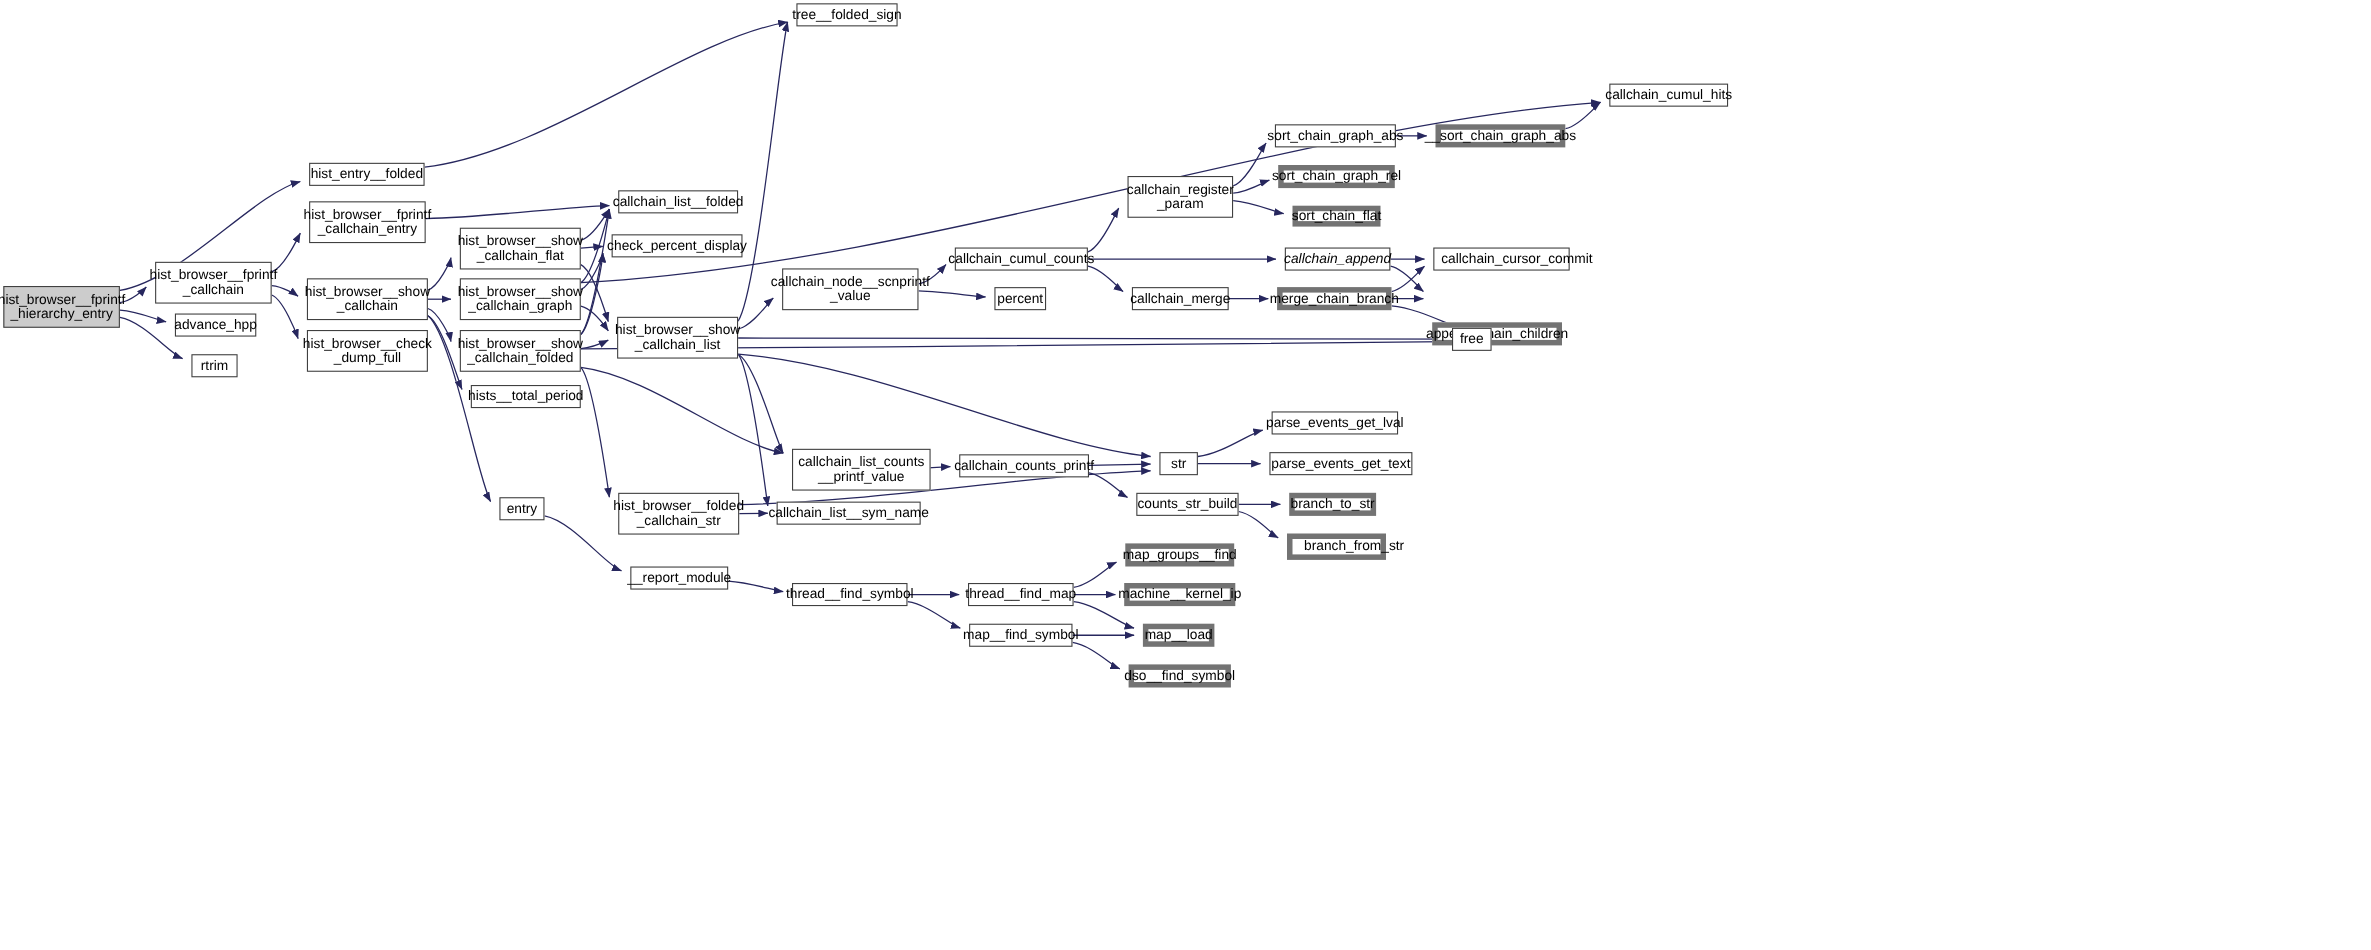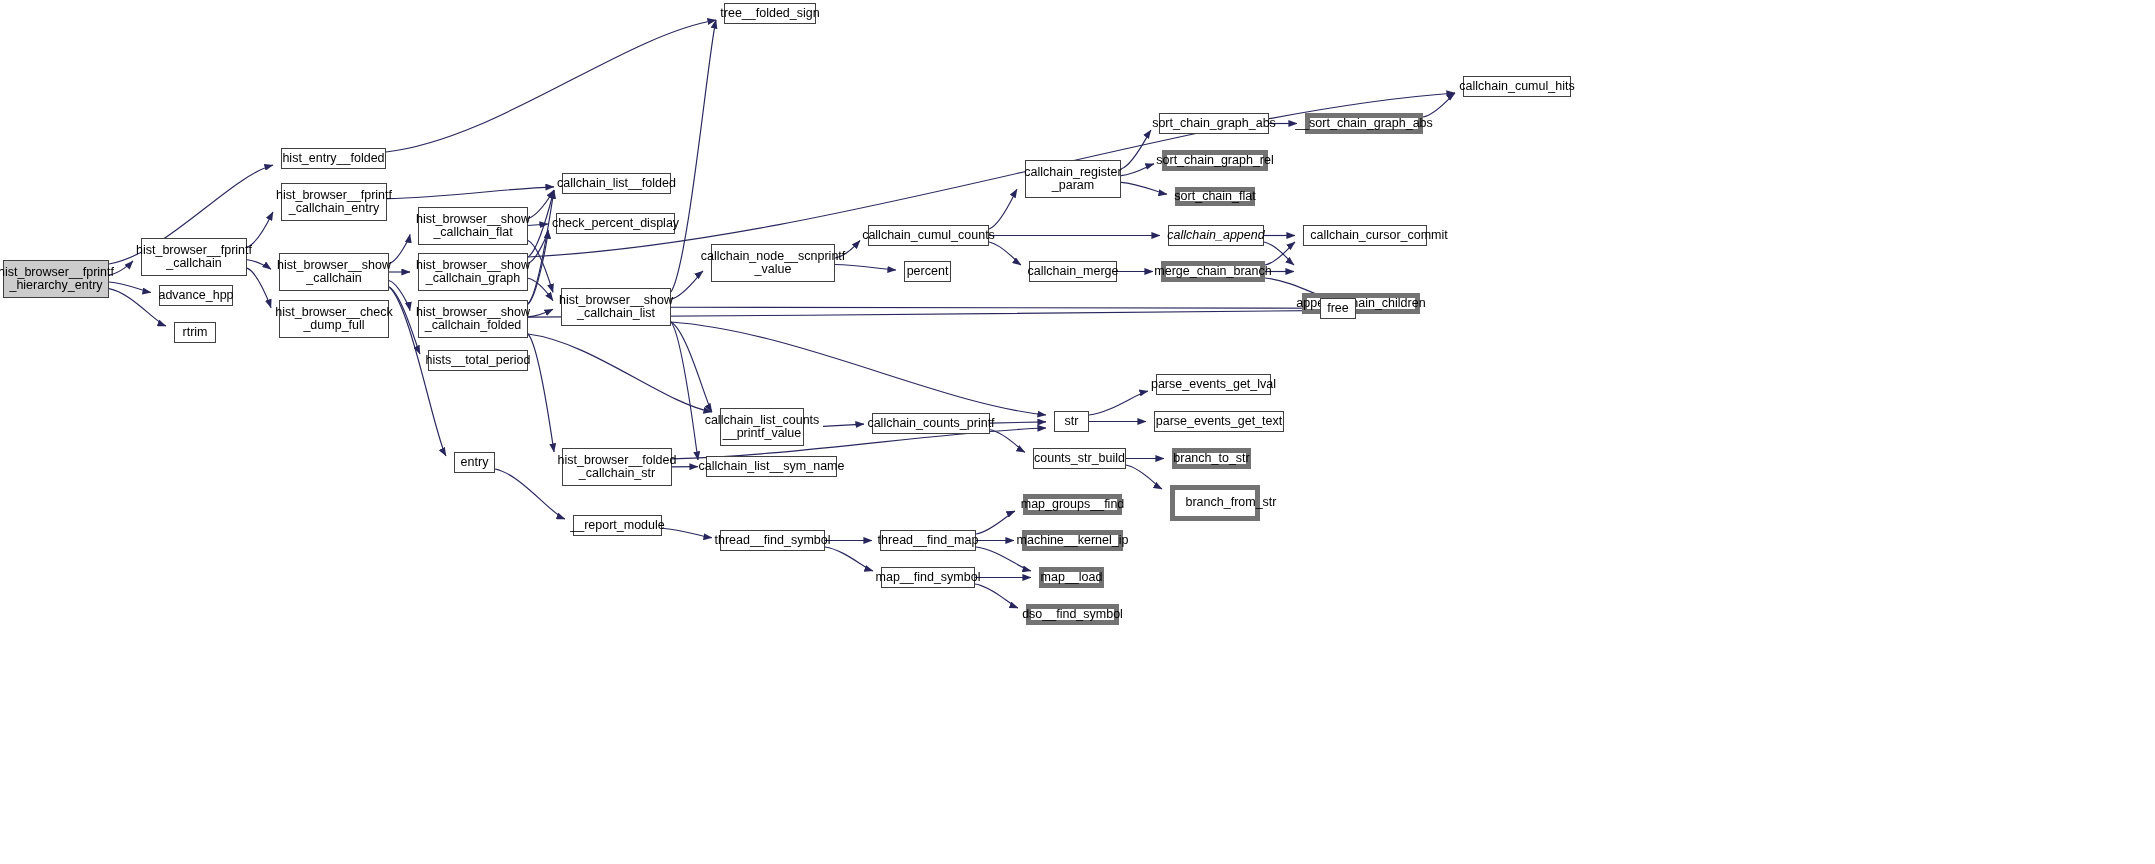--- a/index.html
+++ b/index.html
@@ -169,32 +169,32 @@
 _callchain_list</span></div>
       <div class="node" style="left: 159px; top: 285px; width: 74px; height: 21px;"><span class="node-label">advance_hpp</span></div>
       <div class="node" style="left: 1320px; top: 298px; width: 36px; height: 21px;"><span class="node-label">free</span></div>
       <div class="node" style="left: 279px; top: 300px; width: 110px; height: 38px;"><span class="node-label">hist_browser__check
 _dump_full</span></div>
       <div class="node" style="left: 418px; top: 300px; width: 110px; height: 38px;"><span class="node-label">hist_browser__show
 _callchain_folded</span></div>
       <div class="node" style="left: 174px; top: 322px; width: 42px; height: 21px;"><span class="node-label">rtrim</span></div>
       <div class="node" style="left: 428px; top: 350px; width: 100px; height: 21px;"><span class="node-label">hists__total_period</span></div>
       <div class="node" style="left: 1156px; top: 374px; width: 115px; height: 21px;"><span class="node-label">parse_events_get_lval</span></div>
-      <div class="node" style="left: 720px; top: 408px; width: 84px; height: 38px;"><span class="node-label">callchain_list_counts
+      <div class="node" style="left: 720px; top: 408px; width: 126px; height: 38px;"><span class="node-label">callchain_list_counts
 __printf_value</span></div>
       <div class="node" style="left: 872px; top: 413px; width: 118px; height: 21px;"><span class="node-label">callchain_counts_printf</span></div>
       <div class="node" style="left: 1054px; top: 411px; width: 35px; height: 21px;"><span class="node-label">str</span></div>
       <div class="node" style="left: 1154px; top: 411px; width: 130px; height: 21px;"><span class="node-label">parse_events_get_text</span></div>
       <div class="node" style="left: 1033px; top: 448px; width: 93px; height: 21px;"><span class="node-label">counts_str_build</span></div>
       <div class="node red" style="left: 1172px; top: 448px; width: 79px; height: 21px;"><span class="node-label">branch_to_str</span></div>
       <div class="node" style="left: 454px; top: 452px; width: 41px; height: 21px;"><span class="node-label">entry</span></div>
       <div class="node" style="left: 562px; top: 448px; width: 110px; height: 38px;"><span class="node-label">hist_browser__folded
 _callchain_str</span></div>
       <div class="node" style="left: 706px; top: 456px; width: 131px; height: 21px;"><span class="node-label">callchain_list__sym_name</span></div>
-      <div class="node red" style="left: 1170px; top: 485px; width: 90px; height: 36px; padding-left: 32px;"><span class="node-label">branch_from_str</span></div>
+      <div class="node red" style="left: 1170px; top: 485px; width: 90px; height: 24px; padding-left: 32px;"><span class="node-label">branch_from_str</span></div>
       <div class="node red" style="left: 1023px; top: 494px; width: 99px; height: 21px;"><span class="node-label">map_groups__find</span></div>
       <div class="node" style="left: 573px; top: 515px; width: 89px; height: 21px;"><span class="node-label">__report_module</span></div>
       <div class="node" style="left: 720px; top: 530px; width: 105px; height: 21px;"><span class="node-label">thread__find_symbol</span></div>
       <div class="node" style="left: 880px; top: 530px; width: 96px; height: 21px;"><span class="node-label">thread__find_map</span></div>
       <div class="node red" style="left: 1022px; top: 530px; width: 101px; height: 21px;"><span class="node-label">machine__kernel_ip</span></div>
       <div class="node red" style="left: 1039px; top: 567px; width: 65px; height: 21px;"><span class="node-label">map__load</span></div>
       <div class="node" style="left: 881px; top: 567px; width: 94px; height: 21px;"><span class="node-label">map__find_symbol</span></div>
       <div class="node red" style="left: 1026px; top: 604px; width: 93px; height: 21px;"><span class="node-label">dso__find_symbol</span></div>
     </div>
 </div>

